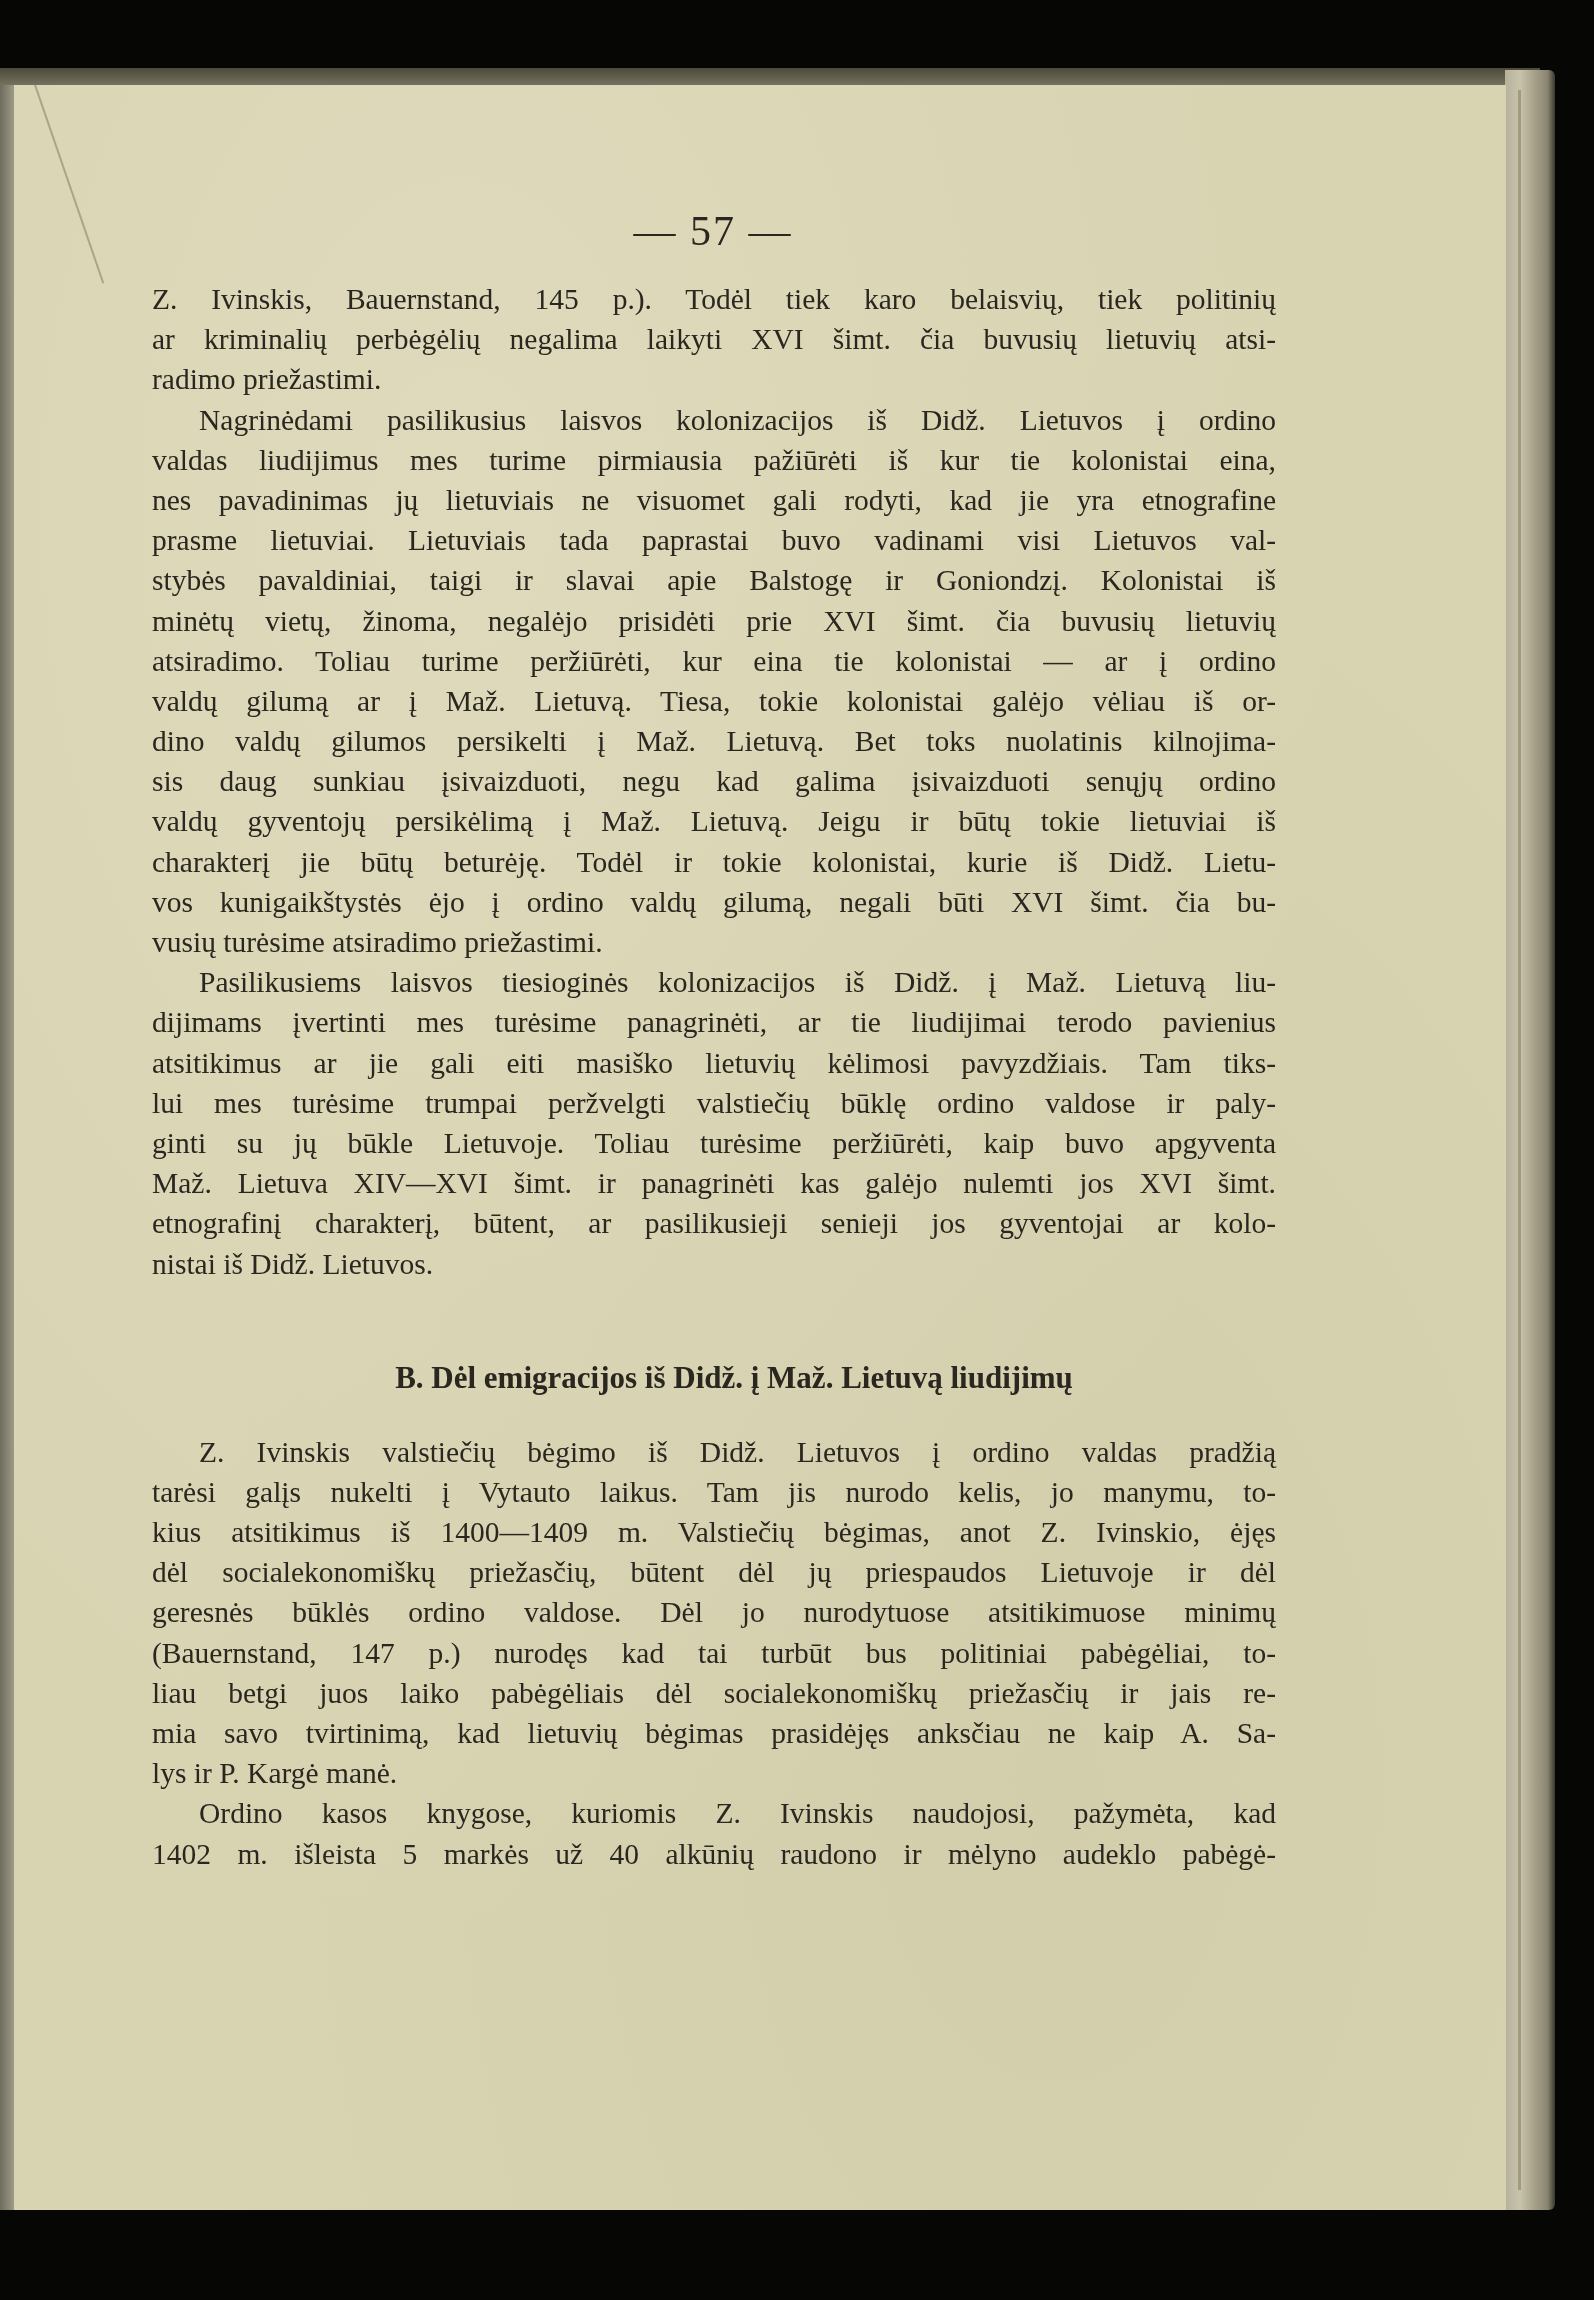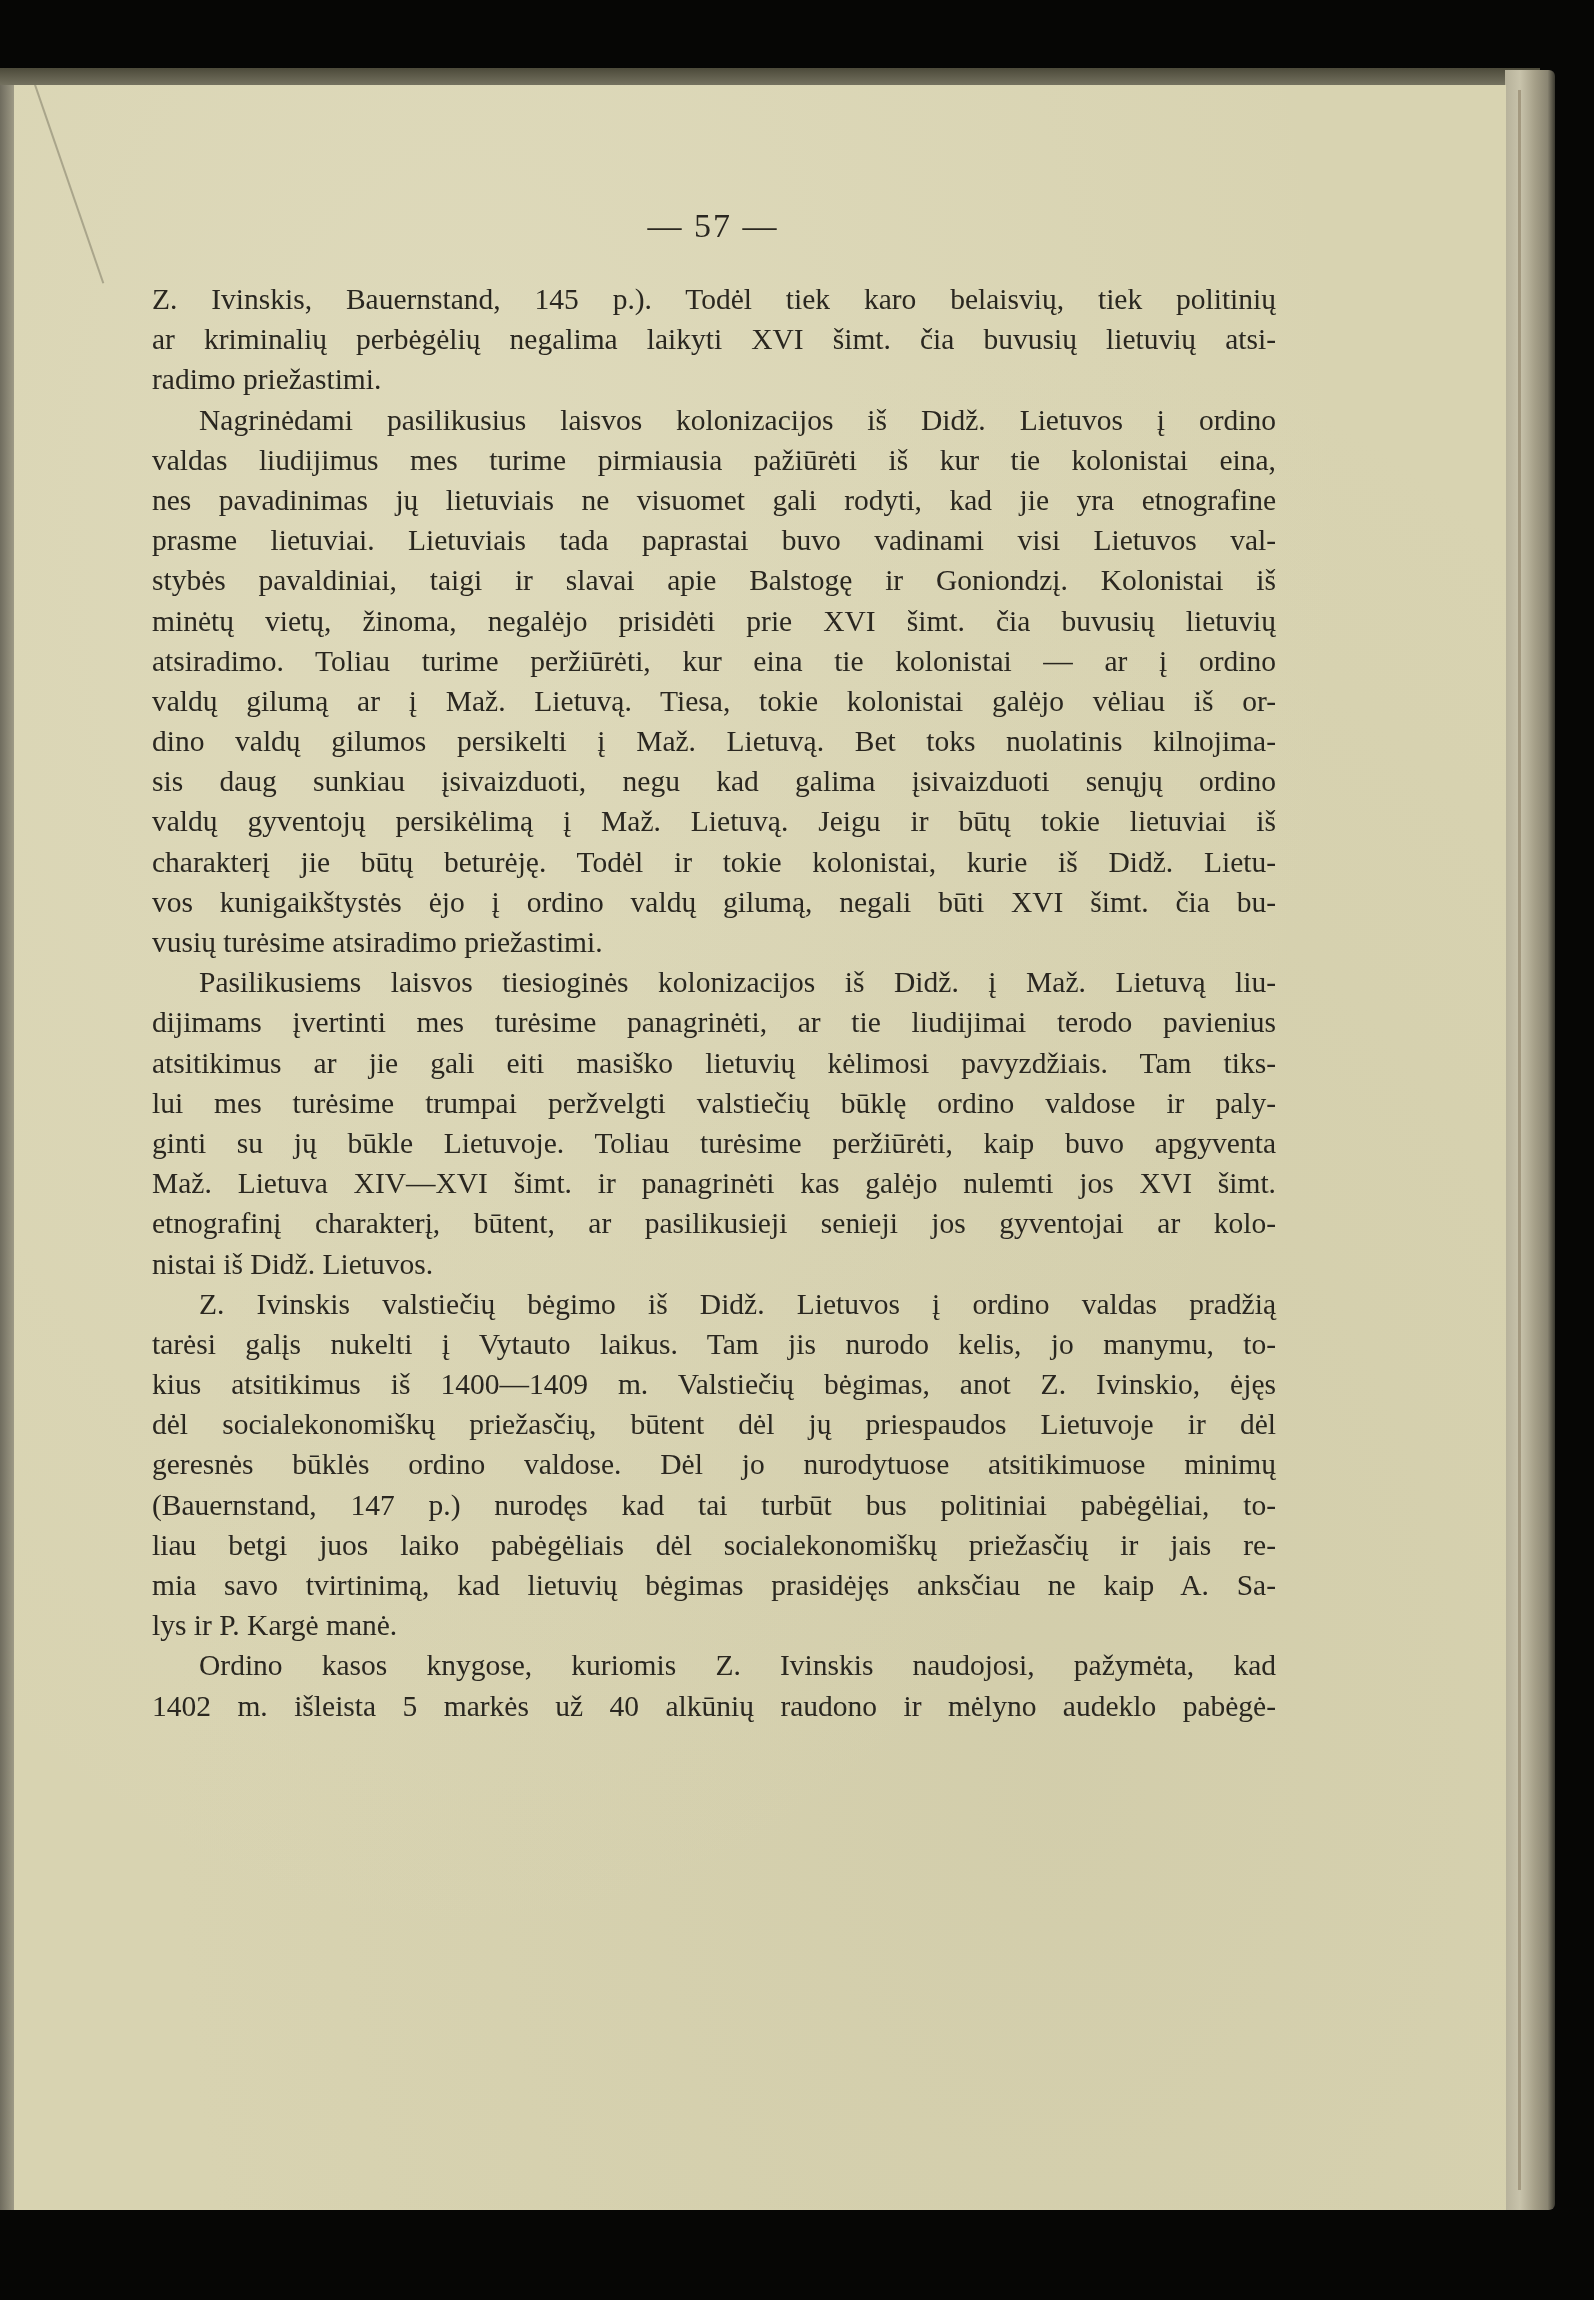--- a/index.html
+++ b/index.html
@@ -32,21 +32,21 @@
       radial-gradient(ellipse at 30% 20%, rgba(230,226,200,.45), transparent 60%),
       radial-gradient(ellipse at 70% 80%, rgba(200,195,160,.35), transparent 60%);
     color:#2a2720;
   }
   .fold-line {
     position:absolute; left:20px; top:0; width:2px; height:210px;
     background:rgba(120,115,95,.5); transform:rotate(-19deg); transform-origin:top left;
   }
   .page-number {
     position:absolute; left:0; width:1398px; top:122px; text-align:center;
-    font-size:34px; letter-spacing:2px;
+    font-size:42px; letter-spacing:2px;
   }
   .text-block {
     position:absolute; left:138px; top:194px; width:1124px;
     font-size:29.5px; line-height:40.2px;
     text-align:justify;
   }
   .line {
     display:block; white-space:nowrap; text-align:justify; text-align-last:justify;
     height:40.2px; overflow:visible;
   }
@@ -97,20 +97,21 @@
           <span class="line indent">Pasilikusiems laisvos tiesioginės kolonizacijos iš Didž. į Maž. Lietuvą liu-</span>
           <span class="line">dijimams įvertinti mes turėsime panagrinėti, ar tie liudijimai terodo pavienius</span>
           <span class="line">atsitikimus ar jie gali eiti masiško lietuvių kėlimosi pavyzdžiais.  Tam tiks-</span>
           <span class="line">lui mes turėsime trumpai peržvelgti valstiečių būklę ordino valdose ir paly-</span>
           <span class="line">ginti su jų būkle Lietuvoje.  Toliau turėsime peržiūrėti, kaip buvo apgyventa</span>
           <span class="line">Maž. Lietuva XIV—XVI šimt. ir panagrinėti kas galėjo nulemti jos XVI šimt.</span>
           <span class="line">etnografinį charakterį, būtent, ar pasilikusieji senieji jos gyventojai ar kolo-</span>
           <span class="line last">nistai iš Didž. Lietuvos.</span>
         </div>
       </div>
+    <div class="heading">B. Dėl emigracijos iš Didž. į Maž. Lietuvą liudijimų</div>
     <div id="paras-after">
         <div>
           <span class="line indent">Z. Ivinskis valstiečių bėgimo iš Didž. Lietuvos į ordino valdas pradžią</span>
           <span class="line">tarėsi galįs nukelti į Vytauto laikus.  Tam jis nurodo kelis, jo manymu, to-</span>
           <span class="line">kius atsitikimus iš 1400—1409 m. Valstiečių bėgimas, anot Z. Ivinskio, ėjęs</span>
           <span class="line">dėl socialekonomiškų priežasčių, būtent dėl jų priespaudos Lietuvoje ir dėl</span>
           <span class="line">geresnės būklės ordino valdose.  Dėl jo nurodytuose atsitikimuose minimų</span>
           <span class="line">(Bauernstand, 147 p.) nurodęs kad tai turbūt bus politiniai pabėgėliai, to-</span>
           <span class="line">liau betgi juos laiko pabėgėliais dėl socialekonomiškų priežasčių ir jais re-</span>
           <span class="line">mia savo tvirtinimą, kad lietuvių bėgimas prasidėjęs anksčiau ne kaip A. Sa-</span>

